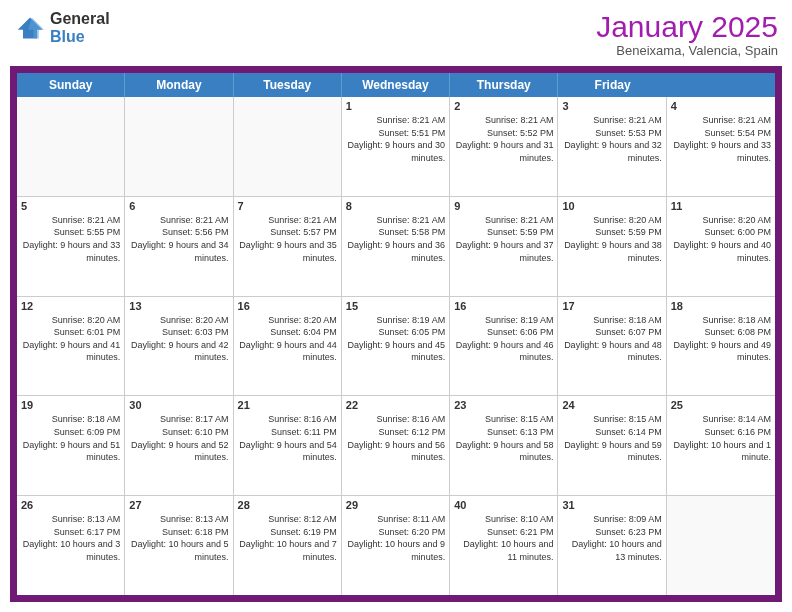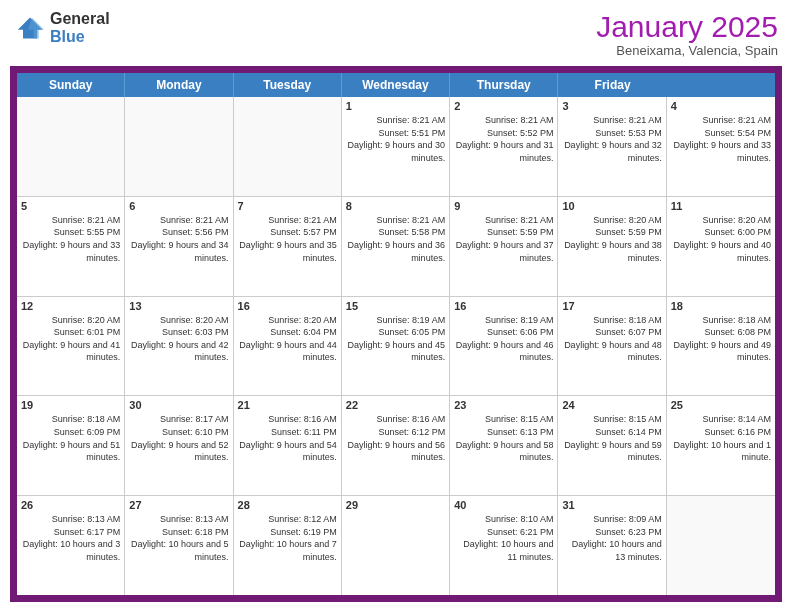--- a/index.html
+++ b/index.html
@@ -260,20 +260,21 @@
           <div class="cal-cell">
             <span class="day-num">27</span>
             <div class="cell-info">Sunrise: 8:13 AM<br>Sunset: 6:18 PM<br>Daylight: 10 hours and 5 minutes.</div>
           </div>
           <div class="cal-cell">
             <span class="day-num">28</span>
             <div class="cell-info">Sunrise: 8:12 AM<br>Sunset: 6:19 PM<br>Daylight: 10 hours and 7 minutes.</div>
           </div>
           <div class="cal-cell">
             <span class="day-num">29</span>
+            <div class="cell-info">Sunrise: 8:11 AM<br>Sunset: 6:20 PM<br>Daylight: 10 hours and 9 minutes.</div>
           </div>
           <div class="cal-cell">
             <span class="day-num">40</span>
             <div class="cell-info">Sunrise: 8:10 AM<br>Sunset: 6:21 PM<br>Daylight: 10 hours and 11 minutes.</div>
           </div>
           <div class="cal-cell">
             <span class="day-num">31</span>
             <div class="cell-info">Sunrise: 8:09 AM<br>Sunset: 6:23 PM<br>Daylight: 10 hours and 13 minutes.</div>
           </div>
           <div class="cal-cell empty"></div>

